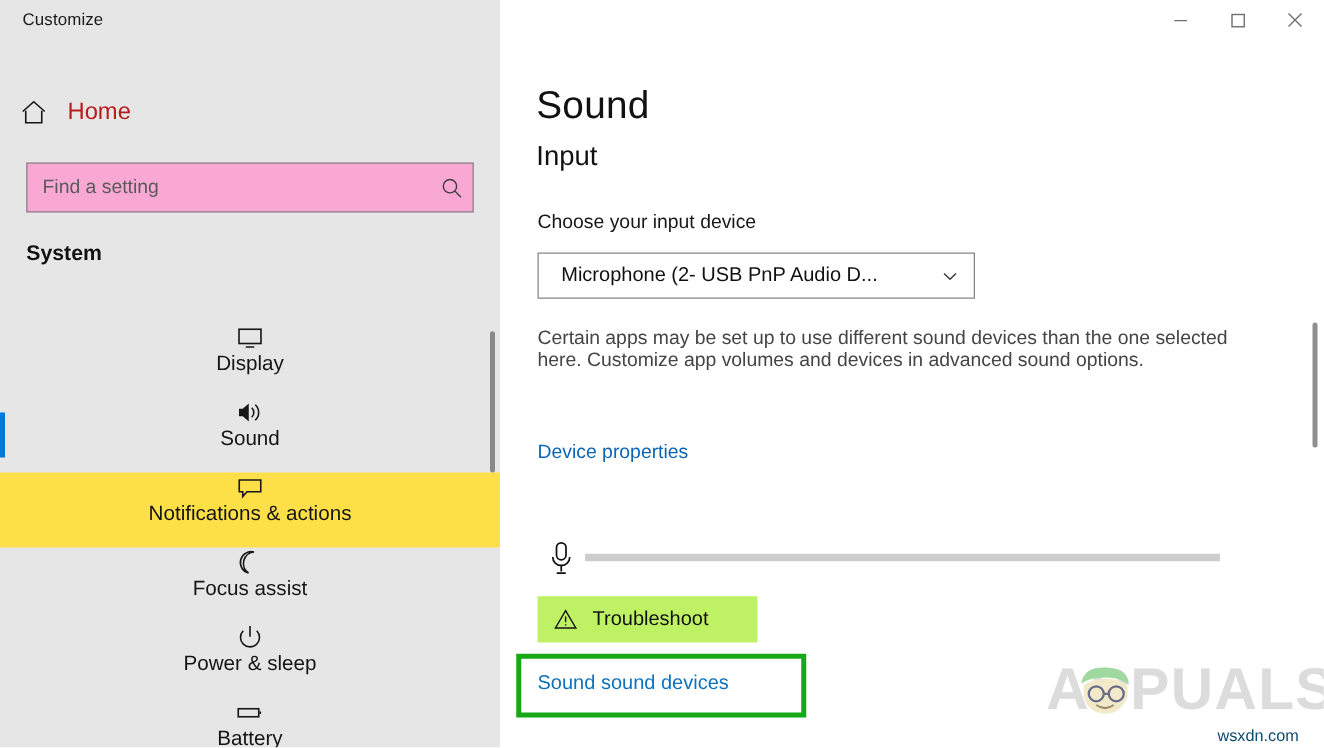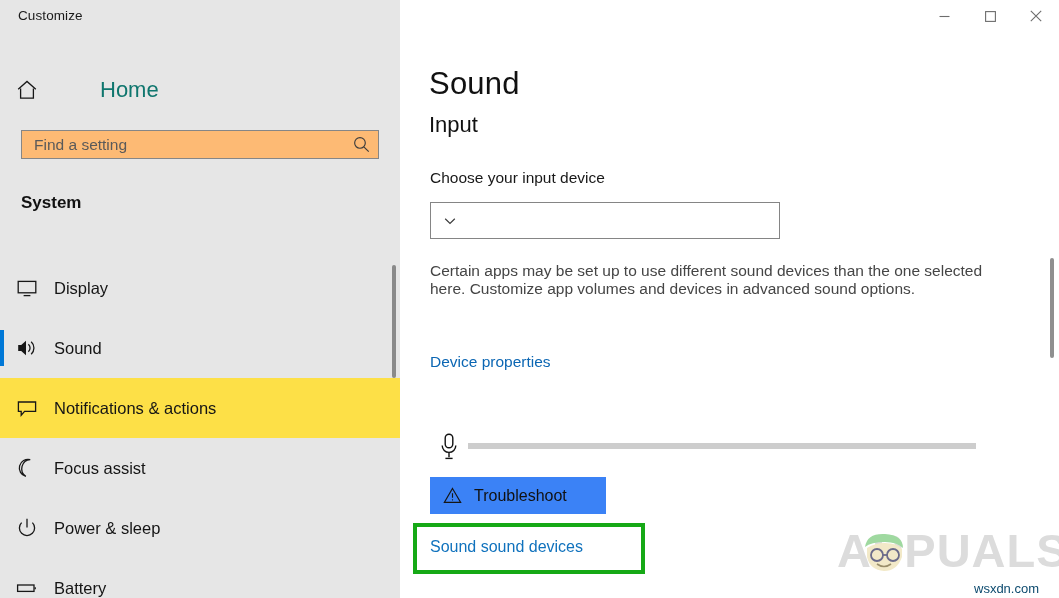--- a/index.html
+++ b/index.html
@@ -40,27 +40,27 @@
     letter-spacing: .1px;
   }
 
   #home-row {
     position: absolute;
     left: 0; top: 70px;
     width: 400px; height: 40px;
     display: flex; align-items: center;
   }
   #home-row .ic { width: 54px; display: flex; justify-content: center; }
-  #home-row .lbl { font-size: 22px; color: #0f766e; margin-left: 46px; }
+  #home-row .lbl { font-size: 19px; color: #b91c1c; }
 
   #search-wrap {
     position: absolute;
     left: 21px; top: 130px;
-    width: 358px; height: 29px;
-    background: #fdba74;
+    width: 358px; height: 40px;
+    background: #f9a8d4;
     border: 1.6px solid #868686;
     display: flex; align-items: center;
   }
   #search-input {
     flex: 1;
     border: 0; outline: 0;
     background: transparent;
     font-family: "Liberation Sans", sans-serif;
     font-size: 15.5px;
     color: #4a4a4a;
@@ -82,21 +82,21 @@
   }
 
   .nav-list {
     position: absolute;
     left: 0; top: 258px;
     width: 400px;
   }
   .nav-item {
     position: relative;
     width: 400px; height: 60px;
-    display: flex; align-items: center;
+    display: flex; align-items: center; flex-direction: column;
   }
   .nav-item .accent {
     position: absolute; left: 0; top: 12px;
     width: 4px; height: 36px;
     background: transparent;
   }
   .nav-item.selected .accent { background: #0078d7; }
   .nav-item.hovered { background: #fde047; }
   .nav-item .ic {
     width: 54px; min-width: 54px;
@@ -218,21 +218,21 @@
     position: absolute;
     left: 68px; top: 443px;
     width: 508px; height: 6px;
     background: #cdcdcd;
   }
 
   #troubleshoot-btn {
     position: absolute;
     left: 30px; top: 477px;
     width: 176px; height: 37px;
-    background: #3b82f6;
+    background: #bef264;
     border: none;
     display: flex; align-items: center;
     font-family: "Liberation Sans", sans-serif;
     cursor: pointer;
   }
   #troubleshoot-btn .ic {
     width: 44px;
     display: flex; align-items: center; justify-content: center;
     color: #161616;
   }
@@ -416,20 +416,21 @@
         </svg>
       </div>
     </div>
 
     <div id="page-title">Sound</div>
     <div id="section-title">Input</div>
 
     <div id="device-label">Choose your input device</div>
 
     <div id="device-select">
+      <span class="val">Microphone (2- USB PnP Audio D...</span>
       <span class="chev">
         <svg width="16" height="16" viewBox="0 0 16 16" fill="none" stroke="#3c3c3c" stroke-width="1.2">
           <path d="M3.2 5.8 L8 10.4 L12.8 5.8"></path>
         </svg>
       </span>
     </div>
 
     <div id="device-desc">Certain apps may be set up to use different sound devices than the one selected here. Customize app volumes and devices in advanced sound options.</div>
 
     <a id="device-properties-link" href="#">Device properties</a>

